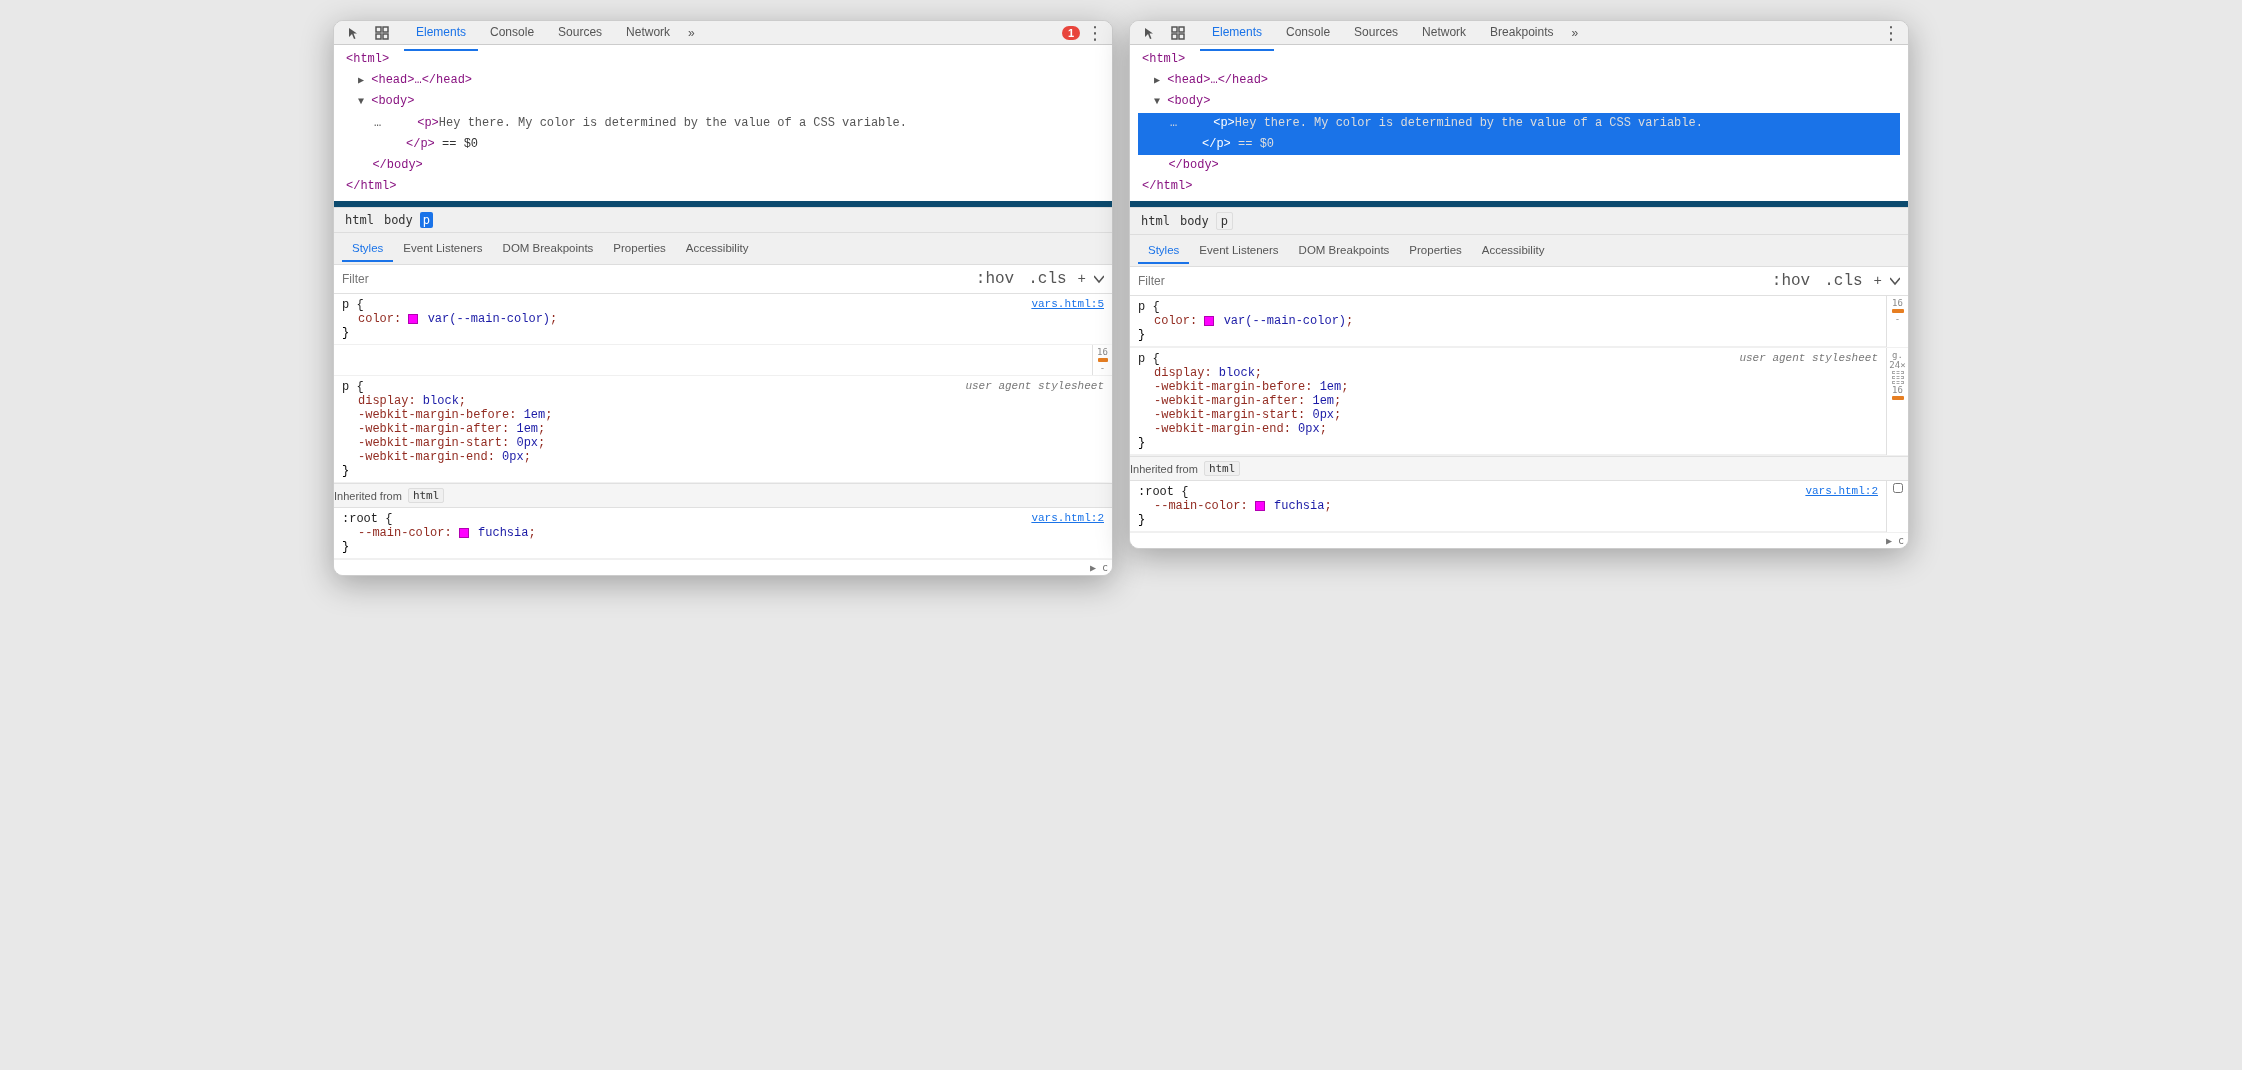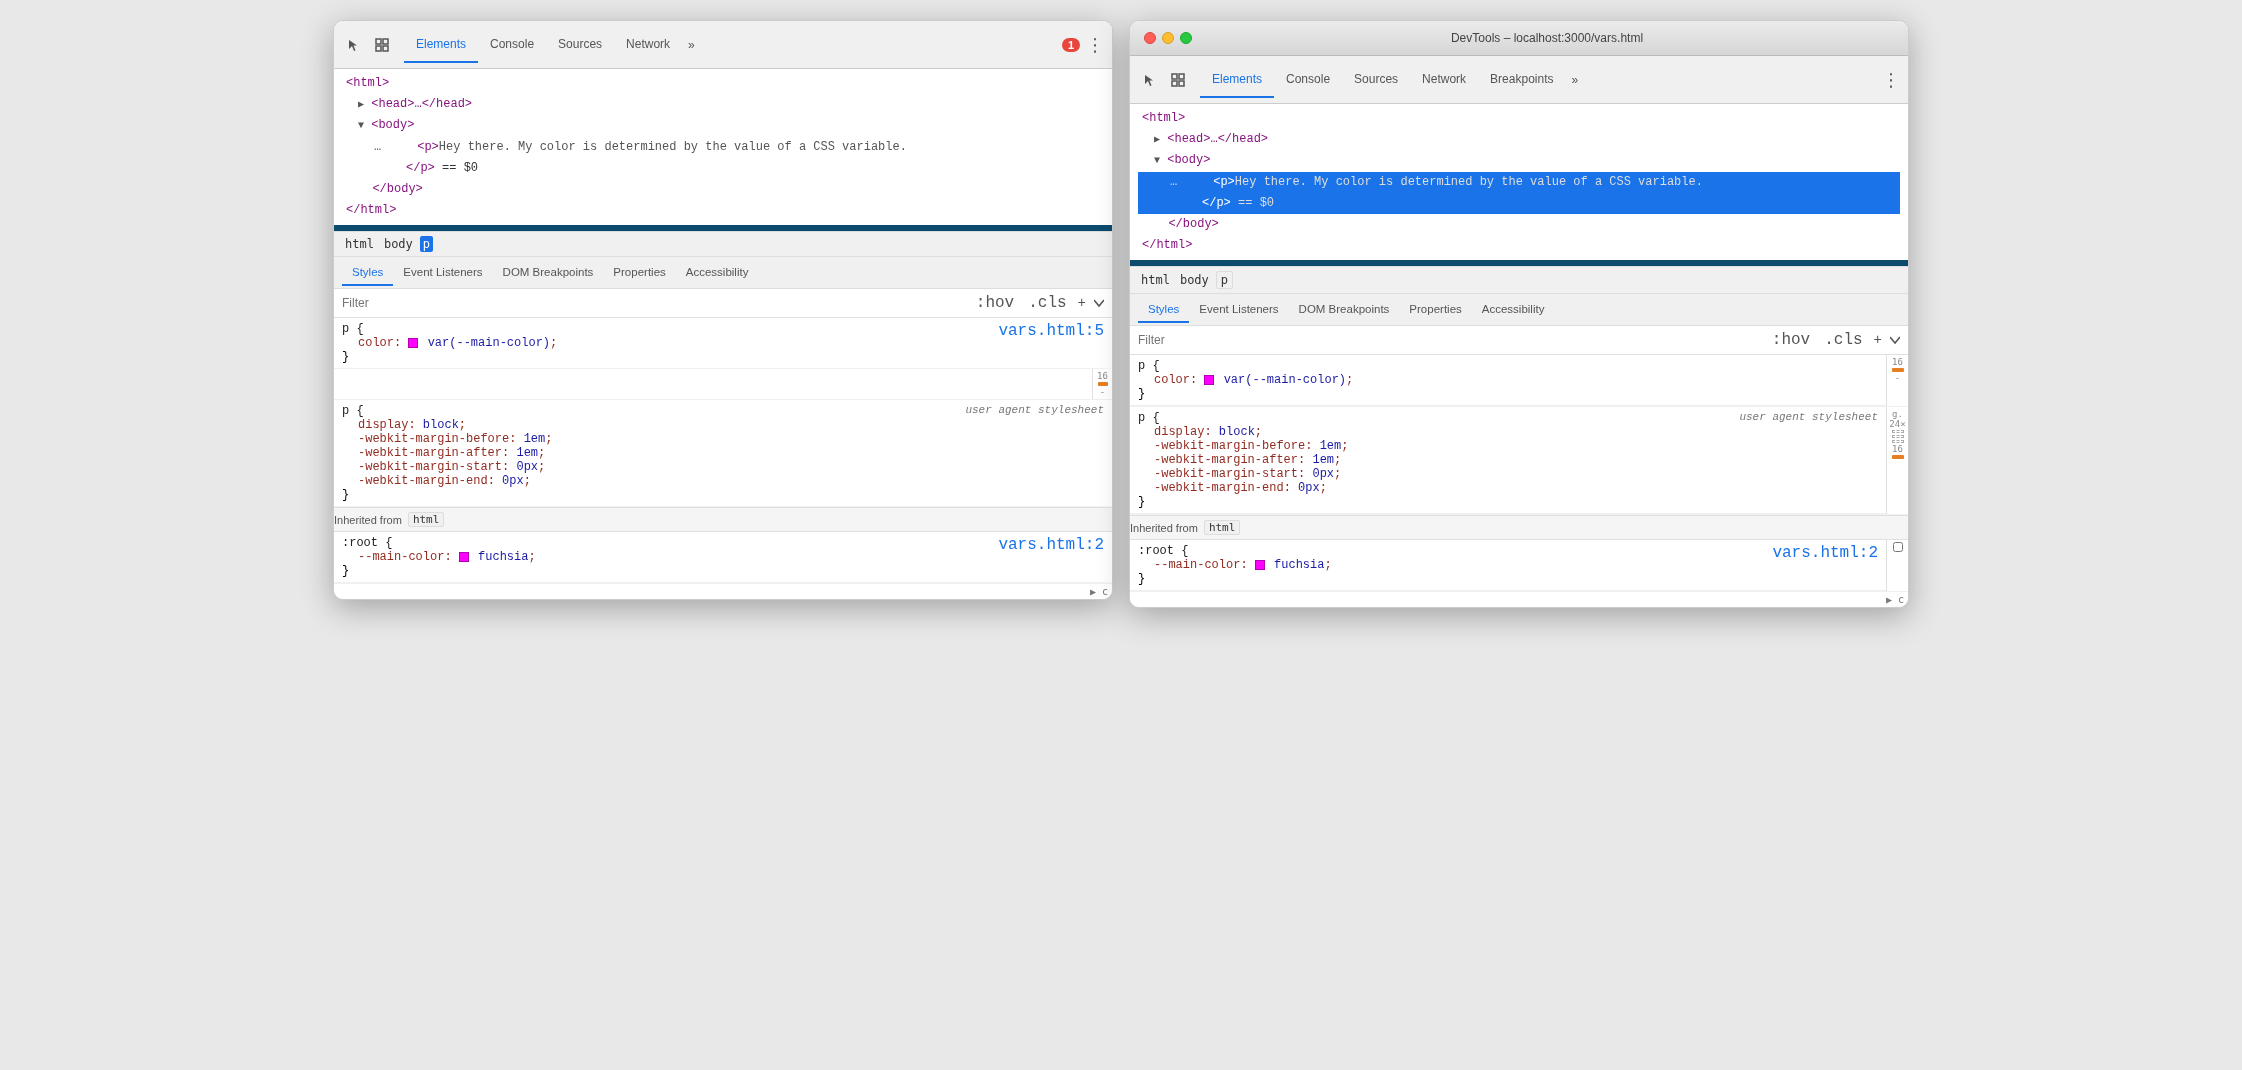--- a/index.html
+++ b/index.html
@@ -54,21 +54,21 @@
       color: #444;
       font-weight: 500;
     }
 
     .toolbar {
       background: #f0f0f0;
       border-bottom: 1px solid #ccc;
       display: flex;
       align-items: center;
       padding: 0 8px;
-      height: 48px;
+      height: 24px;
       gap: 2px;
     }
 
     .toolbar-icons {
       display: flex;
       gap: 4px;
       margin-right: 8px;
     }
 
     .toolbar-icon-btn {
@@ -251,21 +251,22 @@
       padding: 4px 8px;
       border-bottom: 1px solid #f0f0f0;
       position: relative;
     }
     .css-prop { color: #922b21; margin-left: 16px; }
     .rule-source {
       position: absolute;
       right: 8px;
       top: 4px;
       color: #1a73e8;
-      font-size: 16px;
+      font-size: 11px;
+      text-decoration: underline;
     }
     .rule-source-gray {
       position: absolute;
       right: 8px;
       top: 4px;
       color: #777;
       font-size: 11px;
       font-style: italic;
     }
 
@@ -452,28 +453,20 @@
       <span class="rule-source">vars.html:2</span>
     </div>
     <div style="display:flex; justify-content:flex-end; border-top:1px solid #f0f0f0; padding:2px 4px;">
       <span style="font-family:monospace; font-size:10px; color:#777;">▶ c</span>
     </div>
   </div>
 </div>
 
 <div class="devtools-window">
 
-  <div class="title-bar">
-    <div class="traffic-lights">
-      <div class="traffic-light close"></div>
-      <div class="traffic-light minimize"></div>
-      <div class="traffic-light maximize"></div>
-    </div>
-    <div class="title-text">DevTools – localhost:3000/vars.html</div>
-  </div>
 
   <div class="toolbar">
     <div class="toolbar-icons">
       <button class="toolbar-icon-btn">
         <svg width="14" height="14" viewBox="0 0 14 14" fill="none">
           <path d="M2 2 L2 11 L5 8 L7 13 L8.5 12.5 L6.5 7.5 L10 7.5 Z" fill="#555"></path>
         </svg>
       </button>
       <button class="toolbar-icon-btn">
         <svg width="14" height="14" viewBox="0 0 14 14" fill="none">

